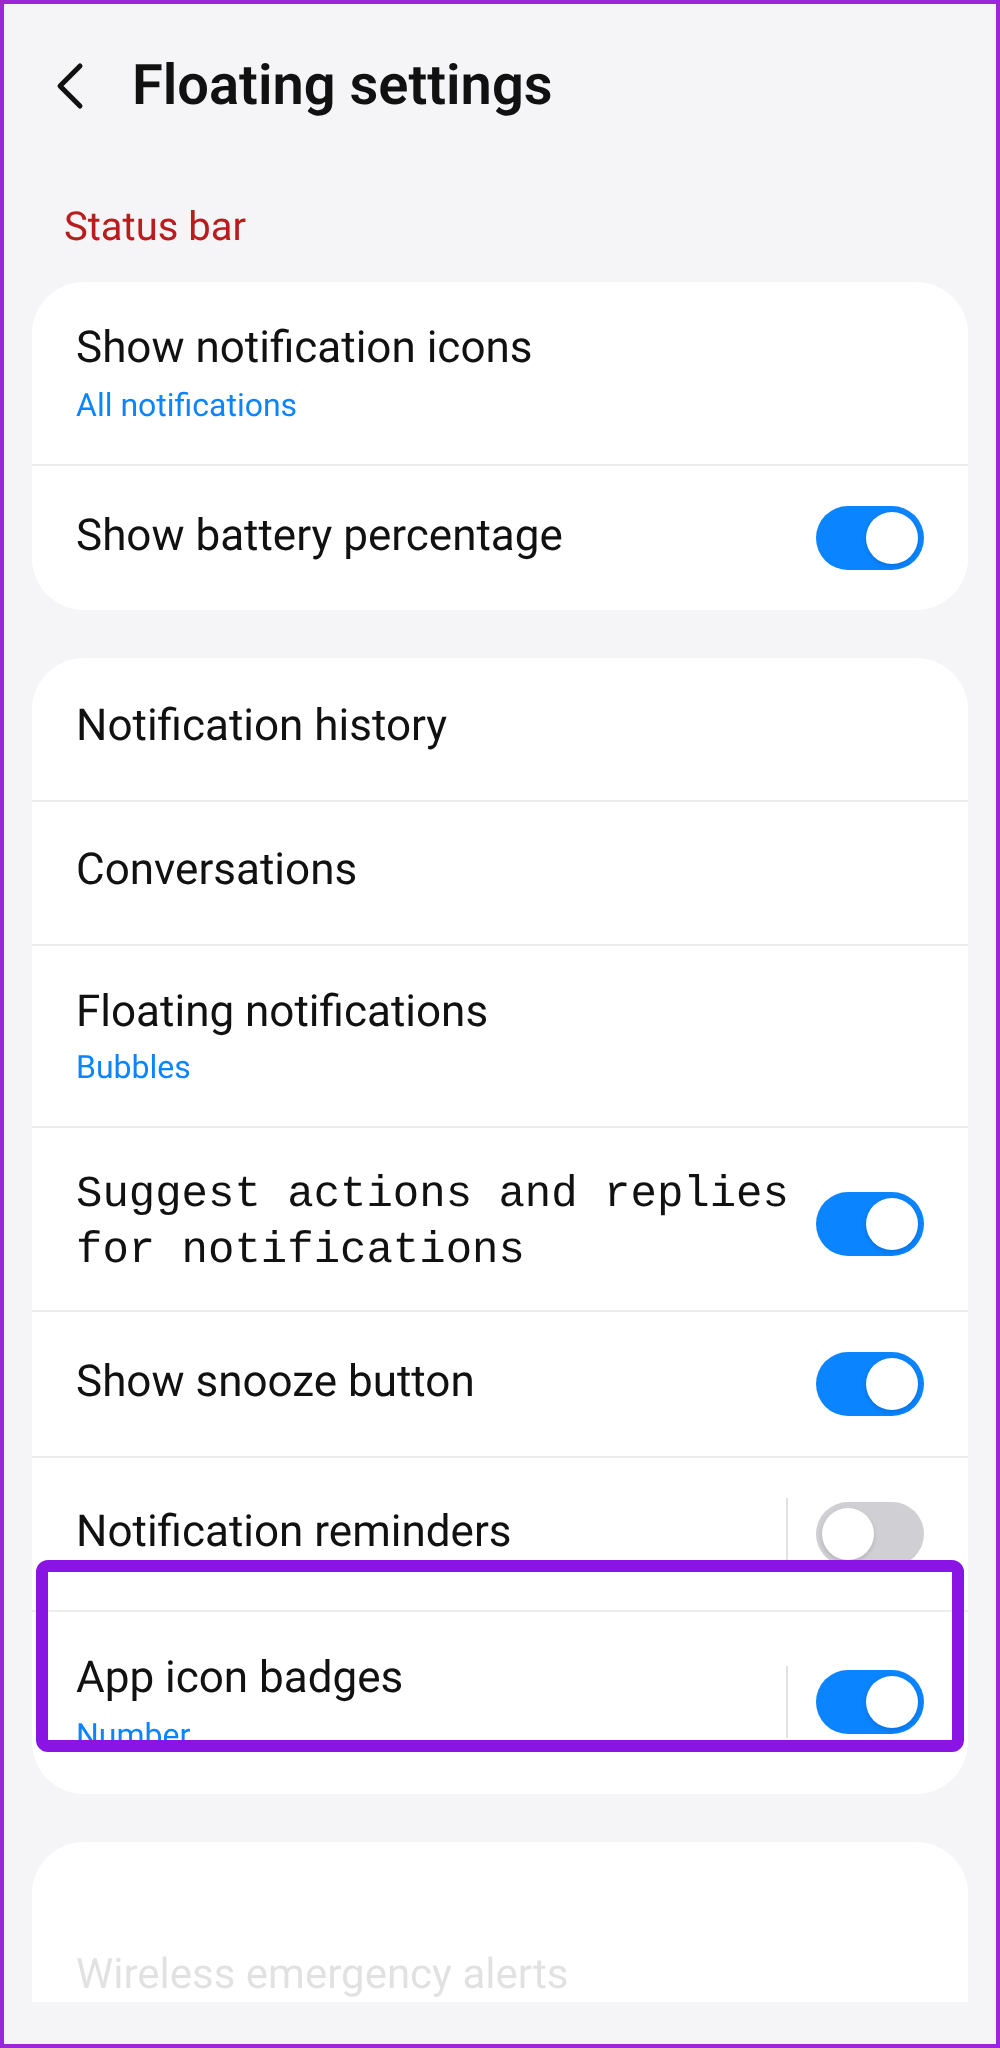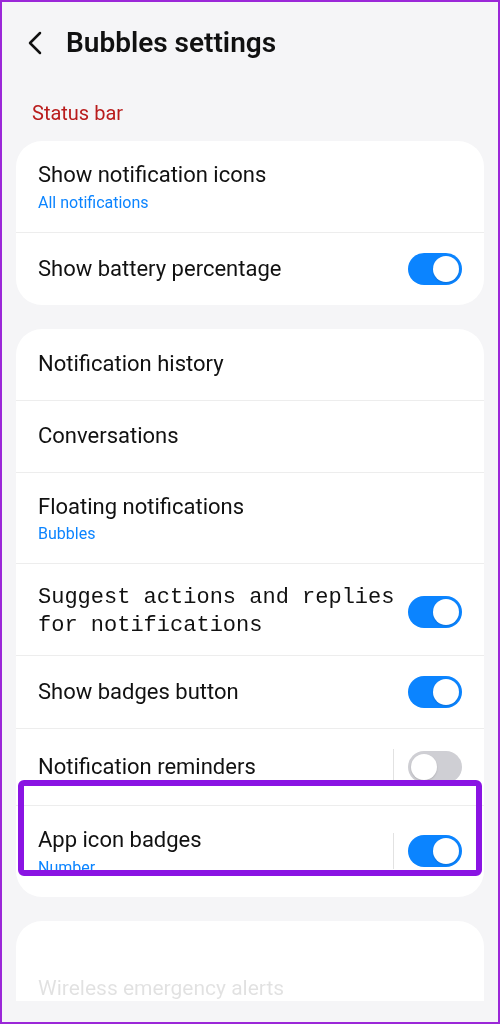--- a/index.html
+++ b/index.html
@@ -113,21 +113,21 @@
 </style>
 </head>
 <body>
 
 <div class="header">
   <div class="back-icon">
     <svg viewBox="0 0 20 28" fill="none" stroke="#111" stroke-width="2.5" stroke-linecap="round" stroke-linejoin="round">
       <polyline points="14,4 4,14 14,24"></polyline>
     </svg>
   </div>
-  <div class="title">Bubbles settings</div>
+  <div class="title">Floating settings</div>
 </div>
 
 <div class="section-label">Status bar</div>
 
 <div class="card">
   <div class="row">
     <div class="row-text">
       <div class="row-title">Show notification icons</div>
       <div class="row-sub">All notifications</div>
     </div>
@@ -166,21 +166,21 @@
       <div class="row-title">Suggest actions and replies for notifications</div>
     </div>
     <div class="toggle-wrap">
       <div class="toggle on">
           <div class="knob"></div>
         </div>
     </div>
   </div>
   <div class="row">
     <div class="row-text">
-      <div class="row-title">Show badges button</div>
+      <div class="row-title">Show snooze button</div>
     </div>
     <div class="toggle-wrap">
       <div class="toggle on">
           <div class="knob"></div>
         </div>
     </div>
   </div>
   <div class="row">
     <div class="row-text">
       <div class="row-title">Notification reminders</div>

